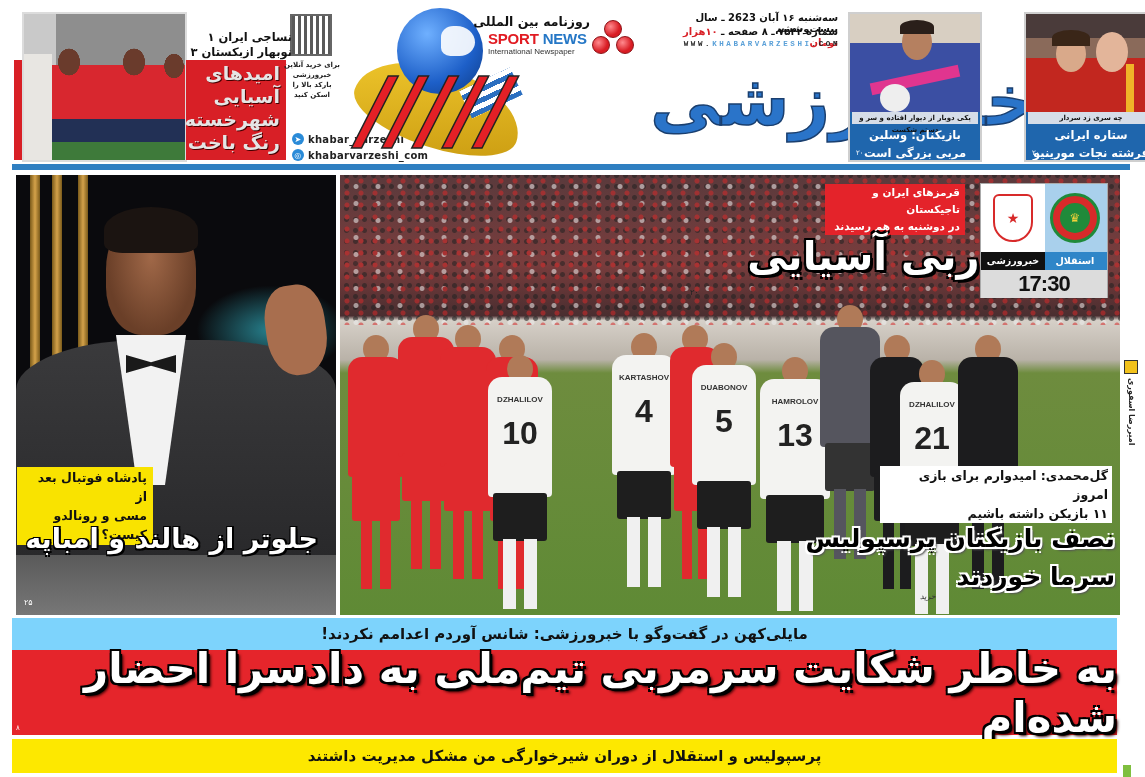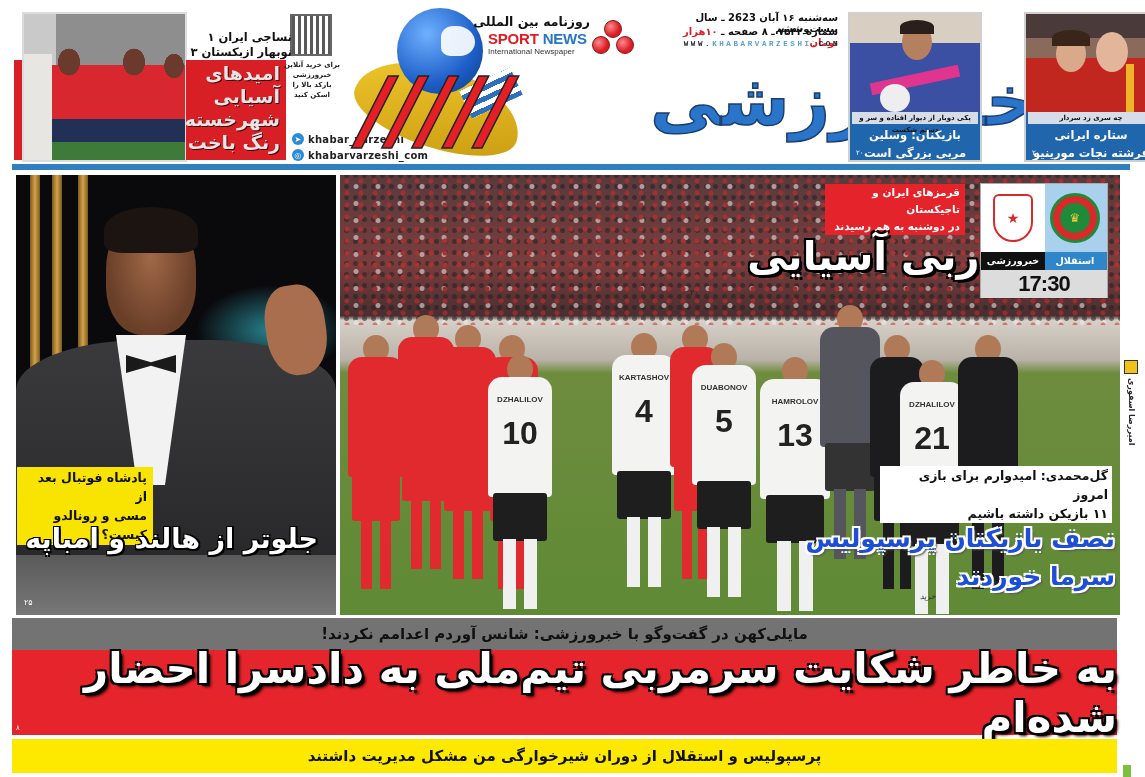--- a/index.html
+++ b/index.html
@@ -124,25 +124,25 @@
   .crest-estq .inner { width: 30px; height: 30px; border-radius: 50%; background: #1f8a3a; display: flex; align-items: center; justify-content: center; color: #f3d23a; font-size: 12px; }
   .crest-pers { width: 40px; height: 48px; border: 2px solid #d82a2a; border-radius: 6px 6px 20px 20px; display: flex; align-items: center; justify-content: center; color: #d82a2a; font-size: 14px; background: #fff; }
   .team-name { position: absolute; top: 68px; width: 64px; height: 18px; color: #fff; font-size: 9.5px; line-height: 18px; font-weight: bold; text-align: center; }
   .kickoff { position: absolute; left: 0; top: 86px; width: 100%; height: 28px; background: #dcdcdc; text-align: center; font-family: "Liberation Sans", sans-serif; font-weight: bold; font-size: 22px; line-height: 28px; color: #111; letter-spacing: -1px; }
 
   .photo-credit-side { left: 1122px; top: 360px; width: 18px; height: 110px; }
   .credit-badge { width: 14px; height: 14px; background: #f2c21b; border: 1px solid #333; margin: 0 auto 4px; }
   .credit-text { writing-mode: vertical-rl; font-size: 8px; color: #222; font-weight: bold; margin: 0 auto; }
 
   .sub-kicker { left: 880px; top: 466px; width: 232px; background: #fff; color: #111; font-size: 12.5px; line-height: 19px; font-weight: bold; text-align: right; padding: 0 4px; }
-  .sub-title { left: 790px; top: 520px; width: 325px; color: #1d4ed8; font-size: 25px; line-height: 38px; font-weight: bold; text-align: right; text-shadow: 2px 2px 0 #fff, -2px -2px 0 #fff, 2px -2px 0 #fff, -2px 2px 0 #fff, 3px 3px 2px #555; }
+  .sub-title { left: 790px; top: 520px; width: 325px; color: #000000; font-size: 25px; line-height: 38px; font-weight: bold; text-align: right; text-shadow: 2px 2px 0 #fff, -2px -2px 0 #fff, 2px -2px 0 #fff, -2px 2px 0 #fff, 3px 3px 2px #555; }
   .photo-sig { left: 920px; top: 592px; font-size: 8px; color: #333; font-style: italic; }
 
   
-  .band-yellow1 { left: 12px; top: 618px; width: 1105px; height: 32px; background: #737373; display: flex; align-items: center; justify-content: center; font-size: 15px; font-weight: bold; color: #111; }
+  .band-yellow1 { left: 12px; top: 618px; width: 1105px; height: 32px; background: #7dd3fc; display: flex; align-items: center; justify-content: center; font-size: 15px; font-weight: bold; color: #111; }
   .band-red { left: 12px; top: 650px; width: 1105px; height: 85px; background: #e5252b; display: flex; align-items: center; justify-content: center; font-size: 42px; font-weight: bold; color: #fff; text-shadow: 3px 3px 0 #000, -2px -2px 0 #000, 2px -2px 0 #000, -2px 2px 0 #000, 4px 4px 3px #300; letter-spacing: -1px; }
   .band-yellow2 { left: 12px; top: 739px; width: 1105px; height: 34px; background: #fde800; display: flex; align-items: center; justify-content: center; font-size: 15px; font-weight: bold; color: #111; }
   .small-pg { left: 16px; top: 724px; font-size: 7px; color: #fff; }
   .green-tick { left: 1123px; top: 765px; width: 8px; height: 12px; background: #7fbf3f; }
 </style>
 </head>
 <body>
 
 <div id="masthead" class="abs">
 

